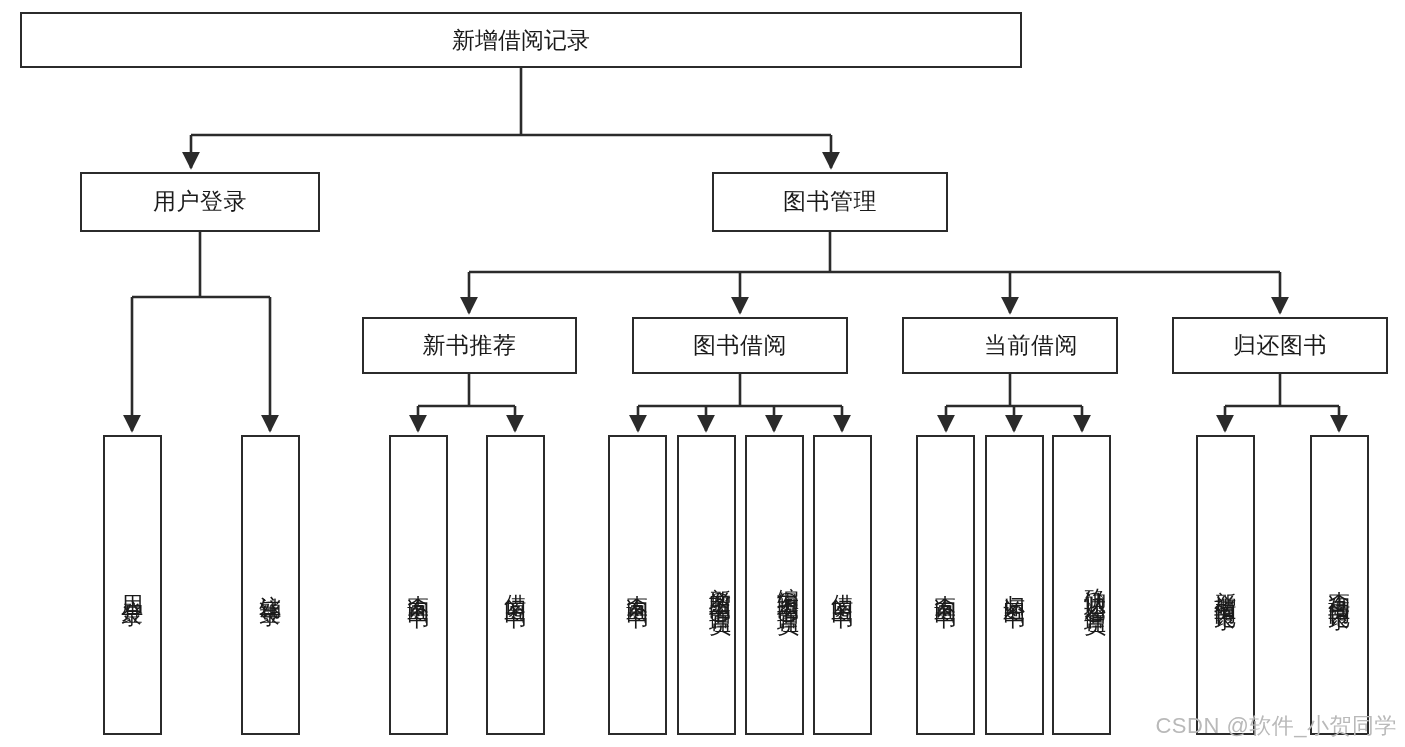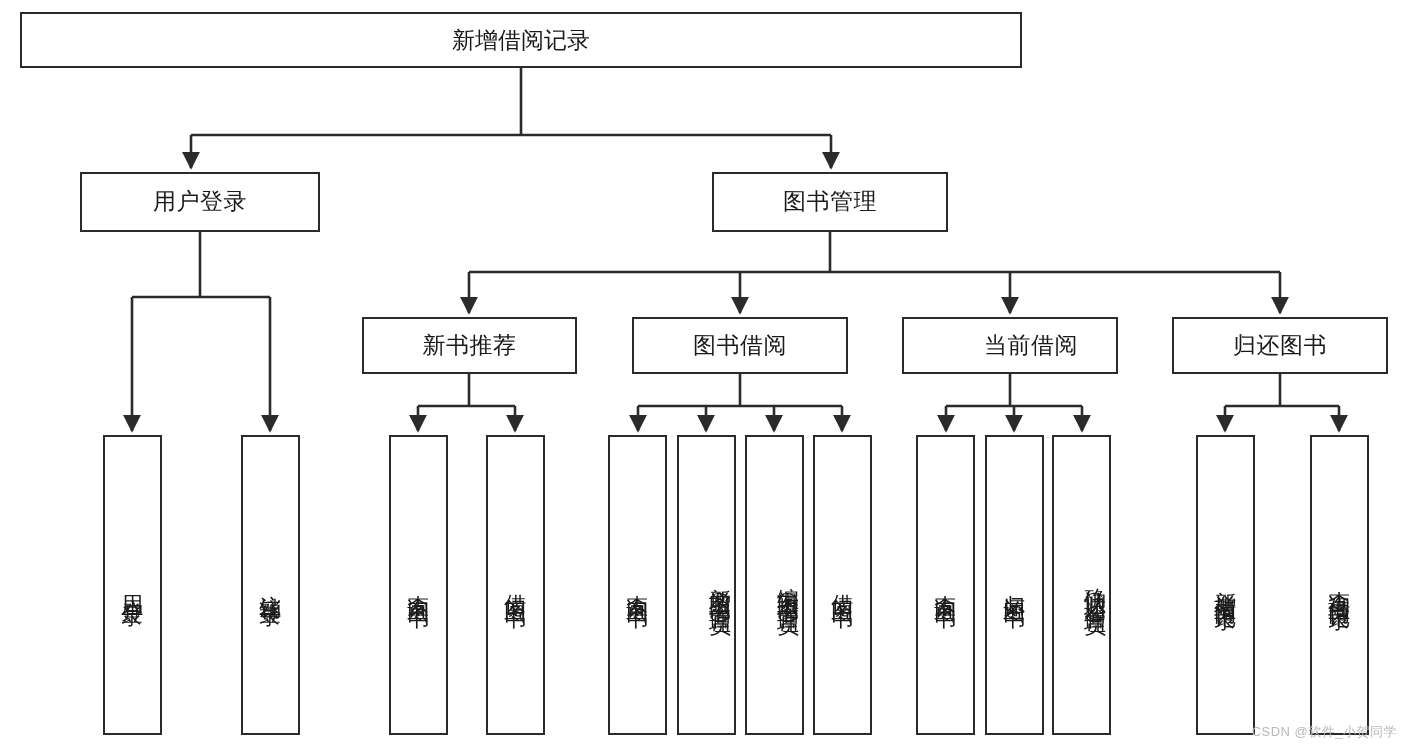--- a/index.html
+++ b/index.html
@@ -59,21 +59,21 @@
     white-space: nowrap;
   }
   .node-v.mid {
     align-items: center;
     padding-top: 0;
   }
   .watermark {
     position: absolute;
     right: 8px;
     bottom: 6px;
-    font-size: 13px;
+    font-size: 22px;
     color: #b9b9b9;
     letter-spacing: 0.5px;
     z-index: 5;
     white-space: nowrap;
   }
 </style>
 </head>
 <body>
 
 <div id="canvas">

